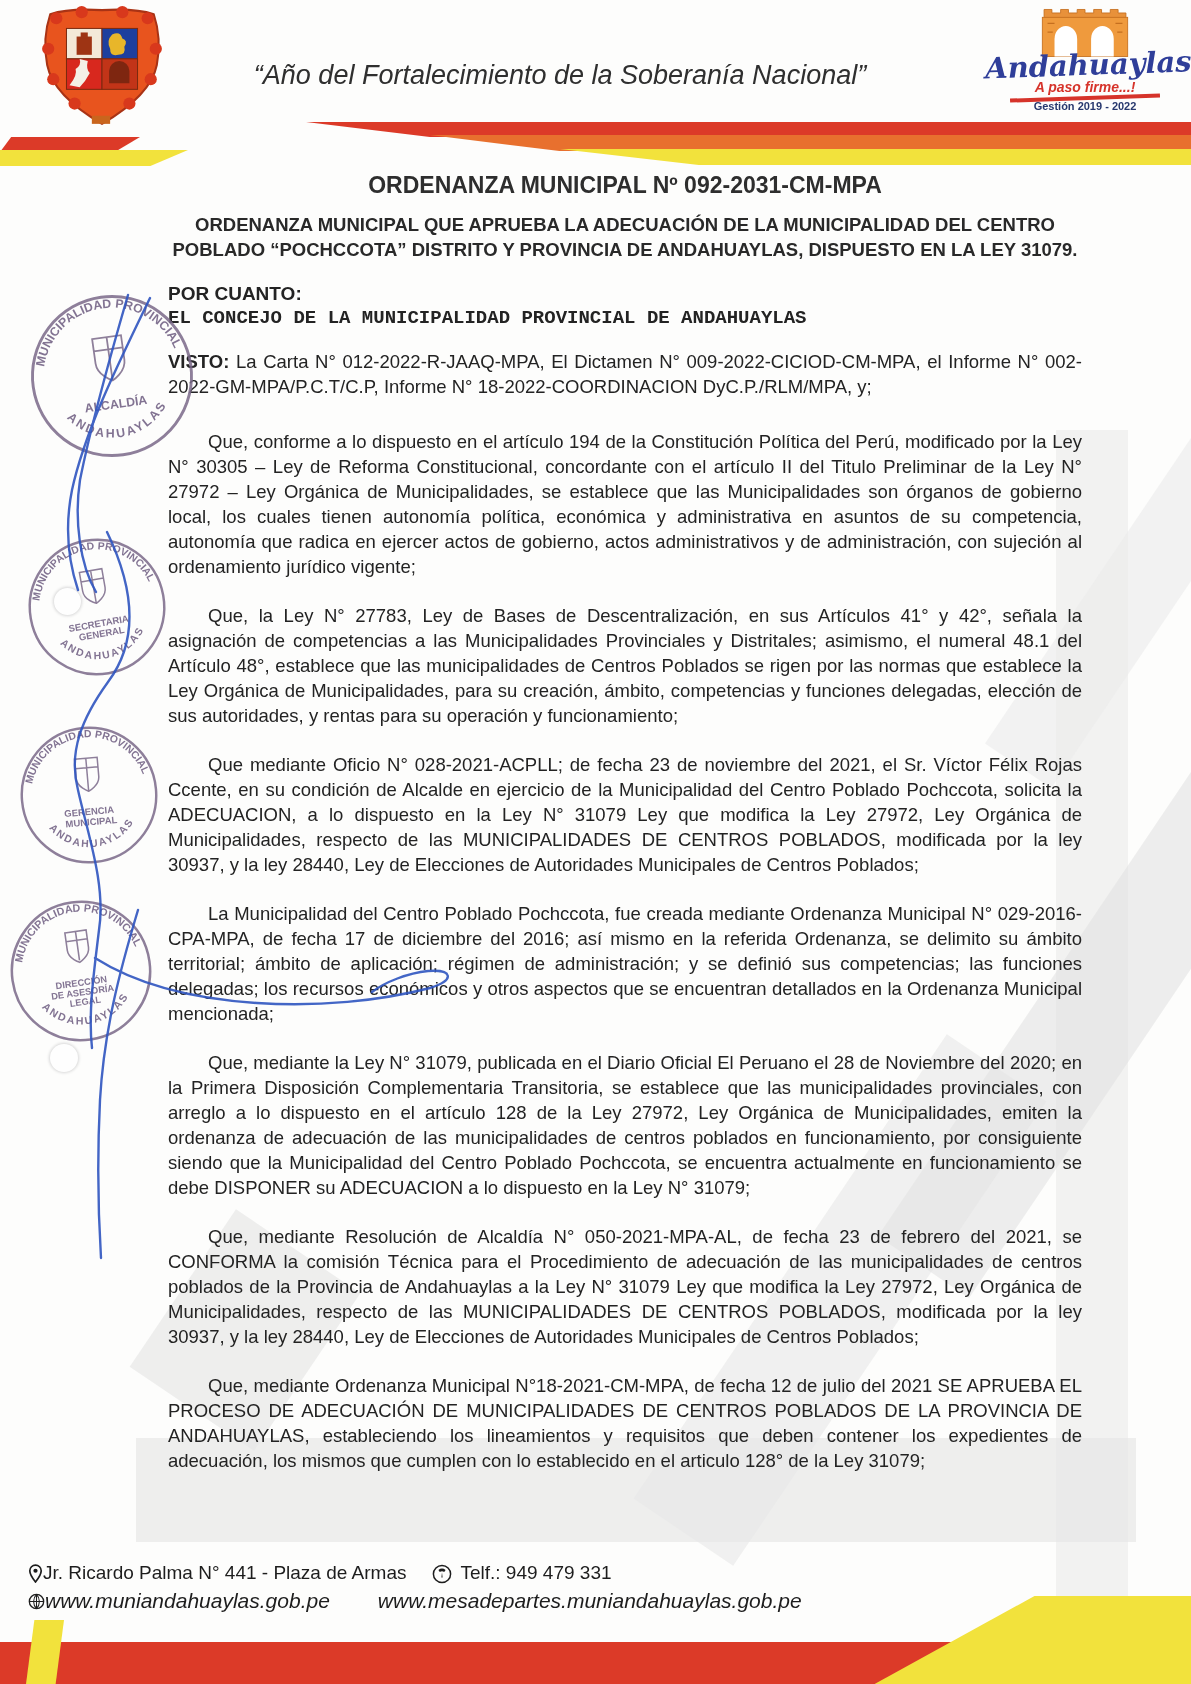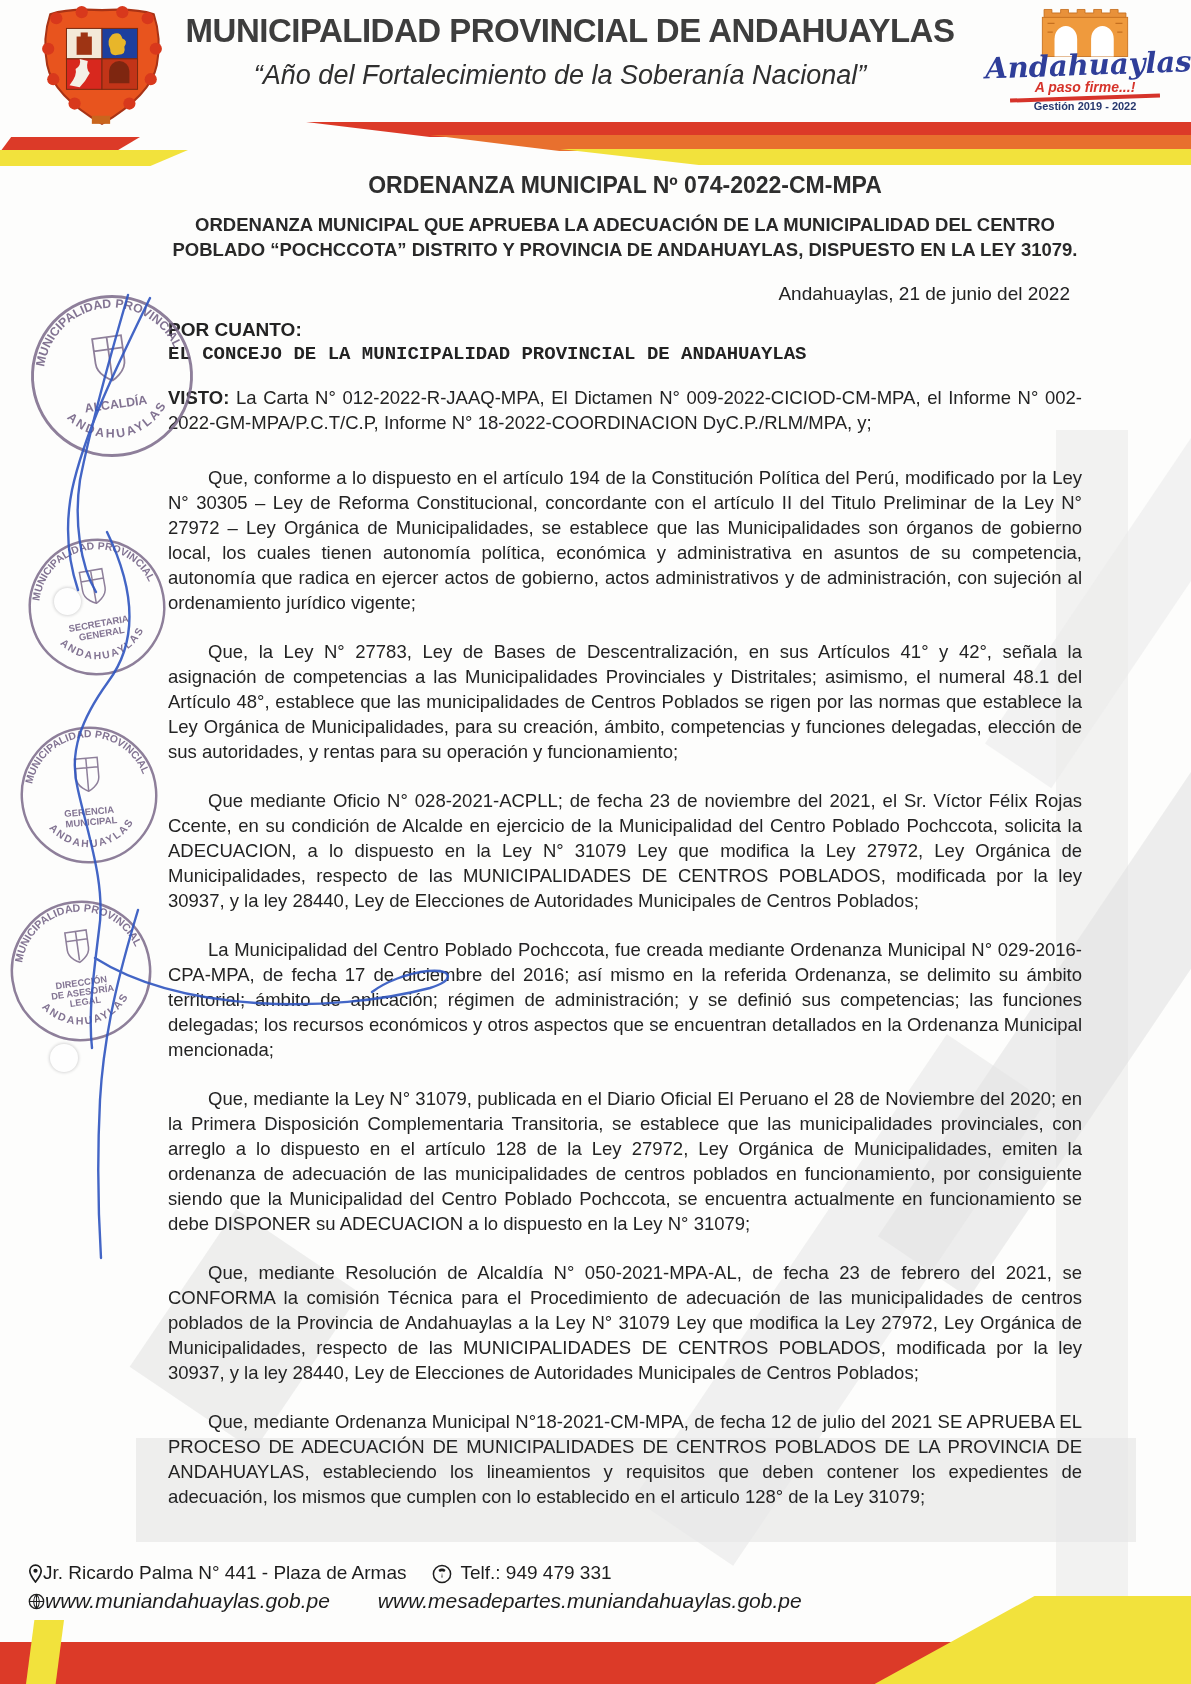--- a/index.html
+++ b/index.html
@@ -109,21 +109,20 @@
     <rect x="30" y="52" width="35" height="30" fill="#d8281e" stroke="#7a2a10"></rect>
     <rect x="65" y="52" width="35" height="30" fill="#c23418" stroke="#7a2a10"></rect>
     <rect x="40" y="30" width="15" height="18" fill="#9e3414"></rect>
     <rect x="44" y="26" width="7" height="6" fill="#9e3414"></rect>
     <path d="M75,28 q8,-4 10,4 q6,2 2,8 q2,8 -6,8 q-8,2 -8,-6 q-4,-8 2,-14 z" fill="#e8b62a"></path>
     <path d="M33,78 q8,-10 6,-16 q6,-4 4,-10 l8,2 q-2,8 2,12 q-4,8 -10,14 z" fill="#f4f0e6"></path>
     <path d="M72,76 v-12 a10,10 0 0 1 20,0 v12 z" fill="#7e2610"></path>
     <rect x="55" y="108" width="18" height="8" fill="#c9651e"></rect>
   </svg>
 
-  <div class="org-name">MUNICIPALIDAD PROVINCIAL DE ANDAHUAYLAS</div>
   <div class="motto">“Año del Fortalecimiento de la Soberanía Nacional”</div>
 
   <div class="logo">
     <svg class="logo-arch" viewBox="0 0 110 62">
       <path d="M8,14 h94 v-6 h-9 v-4 h-9 v4 h-10 v-4 h-9 v4 h-10 v-4 h-9 v4 h-10 v-4 h-9 v4 h-10 v-4 h-9 v4 z" fill="#e8913a" stroke="#c56f1f" stroke-width="1"></path>
       <rect x="6" y="13" width="98" height="45" fill="#ef9a3d" stroke="#c56f1f" stroke-width="1"></rect>
       <path d="M20,58 v-20 a13,15 0 0 1 26,0 v20 z" fill="#ffffff"></path>
       <path d="M62,58 v-20 a13,15 0 0 1 26,0 v20 z" fill="#ffffff"></path>
       <path d="M12,20 h8 M90,20 h8 M12,30 h6 M92,30 h6" stroke="#c56f1f" stroke-width="1.5"></path>
     </svg>
@@ -133,23 +132,22 @@
     <span class="logo-period">Gestión 2019 - 2022</span>
   </div>
 
   <div class="stripe st-left-red"></div>
   <div class="stripe st-left-yellow"></div>
   <div class="stripe st-red"></div>
   <div class="stripe st-orange"></div>
   <div class="stripe st-yellow"></div>
 
   <div class="doc-body">
-    <div class="doc-title">ORDENANZA MUNICIPAL Nº 074-2022-CM-MPA</div>
+    <div class="doc-title">ORDENANZA MUNICIPAL Nº 092-2031-CM-MPA</div>
     <div class="doc-subtitle">ORDENANZA MUNICIPAL QUE APRUEBA LA ADECUACIÓN DE LA MUNICIPALIDAD DEL CENTRO POBLADO “POCHCCOTA” DISTRITO Y PROVINCIA DE ANDAHUAYLAS, DISPUESTO EN LA LEY 31079.</div>
-    <div class="dateline">Andahuaylas, 21 de junio del 2022</div>
     <p class="lbl">POR CUANTO:</p>
     <p class="lbl council">EL CONCEJO DE LA MUNICIPALIDAD PROVINCIAL DE ANDAHUAYLAS</p>
     <p class="visto"><b>VISTO:</b><span> La Carta N° 012-2022-R-JAAQ-MPA, El Dictamen N° 009-2022-CICIOD-CM-MPA, el Informe N° 002-2022-GM-MPA/P.C.T/C.P, Informe N° 18-2022-COORDINACION DyC.P./RLM/MPA, y;</span></p>
     <p class="para">Que, conforme a lo dispuesto en el artículo 194 de la Constitución Política del Perú, modificado por la Ley N° 30305 – Ley de Reforma Constitucional, concordante con el artículo II del Titulo Preliminar de la Ley N° 27972 – Ley Orgánica de Municipalidades, se establece que las Municipalidades son órganos de gobierno local, los cuales tienen autonomía política, económica y administrativa en asuntos de su competencia, autonomía que radica en ejercer actos de gobierno, actos administrativos y de administración, con sujeción al ordenamiento jurídico vigente;</p>
     <p class="para">Que, la Ley N° 27783, Ley de Bases de Descentralización, en sus Artículos 41° y 42°, señala la asignación de competencias a las Municipalidades Provinciales y Distritales; asimismo, el numeral 48.1 del Artículo 48°, establece que las municipalidades de Centros Poblados se rigen por las normas que establece la Ley Orgánica de Municipalidades, para su creación, ámbito, competencias y funciones delegadas, elección de sus autoridades, y rentas para su operación y funcionamiento;</p>
     <p class="para">Que mediante Oficio N° 028-2021-ACPLL; de fecha 23 de noviembre del 2021, el Sr. Víctor Félix Rojas Ccente, en su condición de Alcalde en ejercicio de la Municipalidad del Centro Poblado Pochccota, solicita la ADECUACION, a lo dispuesto en la Ley N° 31079 Ley que modifica la Ley 27972, Ley Orgánica de Municipalidades, respecto de las MUNICIPALIDADES DE CENTROS POBLADOS, modificada por la ley 30937, y la ley 28440, Ley de Elecciones de Autoridades Municipales de Centros Poblados;</p>
     <p class="para">La Municipalidad del Centro Poblado Pochccota, fue creada mediante Ordenanza Municipal N° 029-2016-CPA-MPA, de fecha 17 de diciembre del 2016; así mismo en la referida Ordenanza, se delimito su ámbito territorial; ámbito de aplicación; régimen de administración; y se definió sus competencias; las funciones delegadas; los recursos económicos y otros aspectos que se encuentran detallados en la Ordenanza Municipal mencionada;</p>
     <p class="para">Que, mediante la Ley N° 31079, publicada en el Diario Oficial El Peruano el 28 de Noviembre del 2020; en la Primera Disposición Complementaria Transitoria, se establece que las municipalidades provinciales, con arreglo a lo dispuesto en el artículo 128 de la Ley 27972, Ley Orgánica de Municipalidades, emiten la ordenanza de adecuación de las municipalidades de centros poblados en funcionamiento, por consiguiente siendo que la Municipalidad del Centro Poblado Pochccota, se encuentra actualmente en funcionamiento se debe DISPONER su ADECUACION a lo dispuesto en la Ley N° 31079;</p>
     <p class="para">Que, mediante Resolución de Alcaldía N° 050-2021-MPA-AL, de fecha 23 de febrero del 2021, se CONFORMA la comisión Técnica para el Procedimiento de adecuación de las municipalidades de centros poblados de la Provincia de Andahuaylas a la Ley N° 31079 Ley que modifica la Ley 27972, Ley Orgánica de Municipalidades, respecto de las MUNICIPALIDADES DE CENTROS POBLADOS, modificada por la ley 30937, y la ley 28440, Ley de Elecciones de Autoridades Municipales de Centros Poblados;</p>
     <p class="para">Que, mediante Ordenanza Municipal N°18-2021-CM-MPA, de fecha 12 de julio del 2021 SE APRUEBA EL PROCESO DE ADECUACIÓN DE MUNICIPALIDADES DE CENTROS POBLADOS DE LA PROVINCIA DE ANDAHUAYLAS, estableciendo los lineamientos y requisitos que deben contener los expedientes de adecuación, los mismos que cumplen con lo establecido en el articulo 128° de la Ley 31079;</p>

